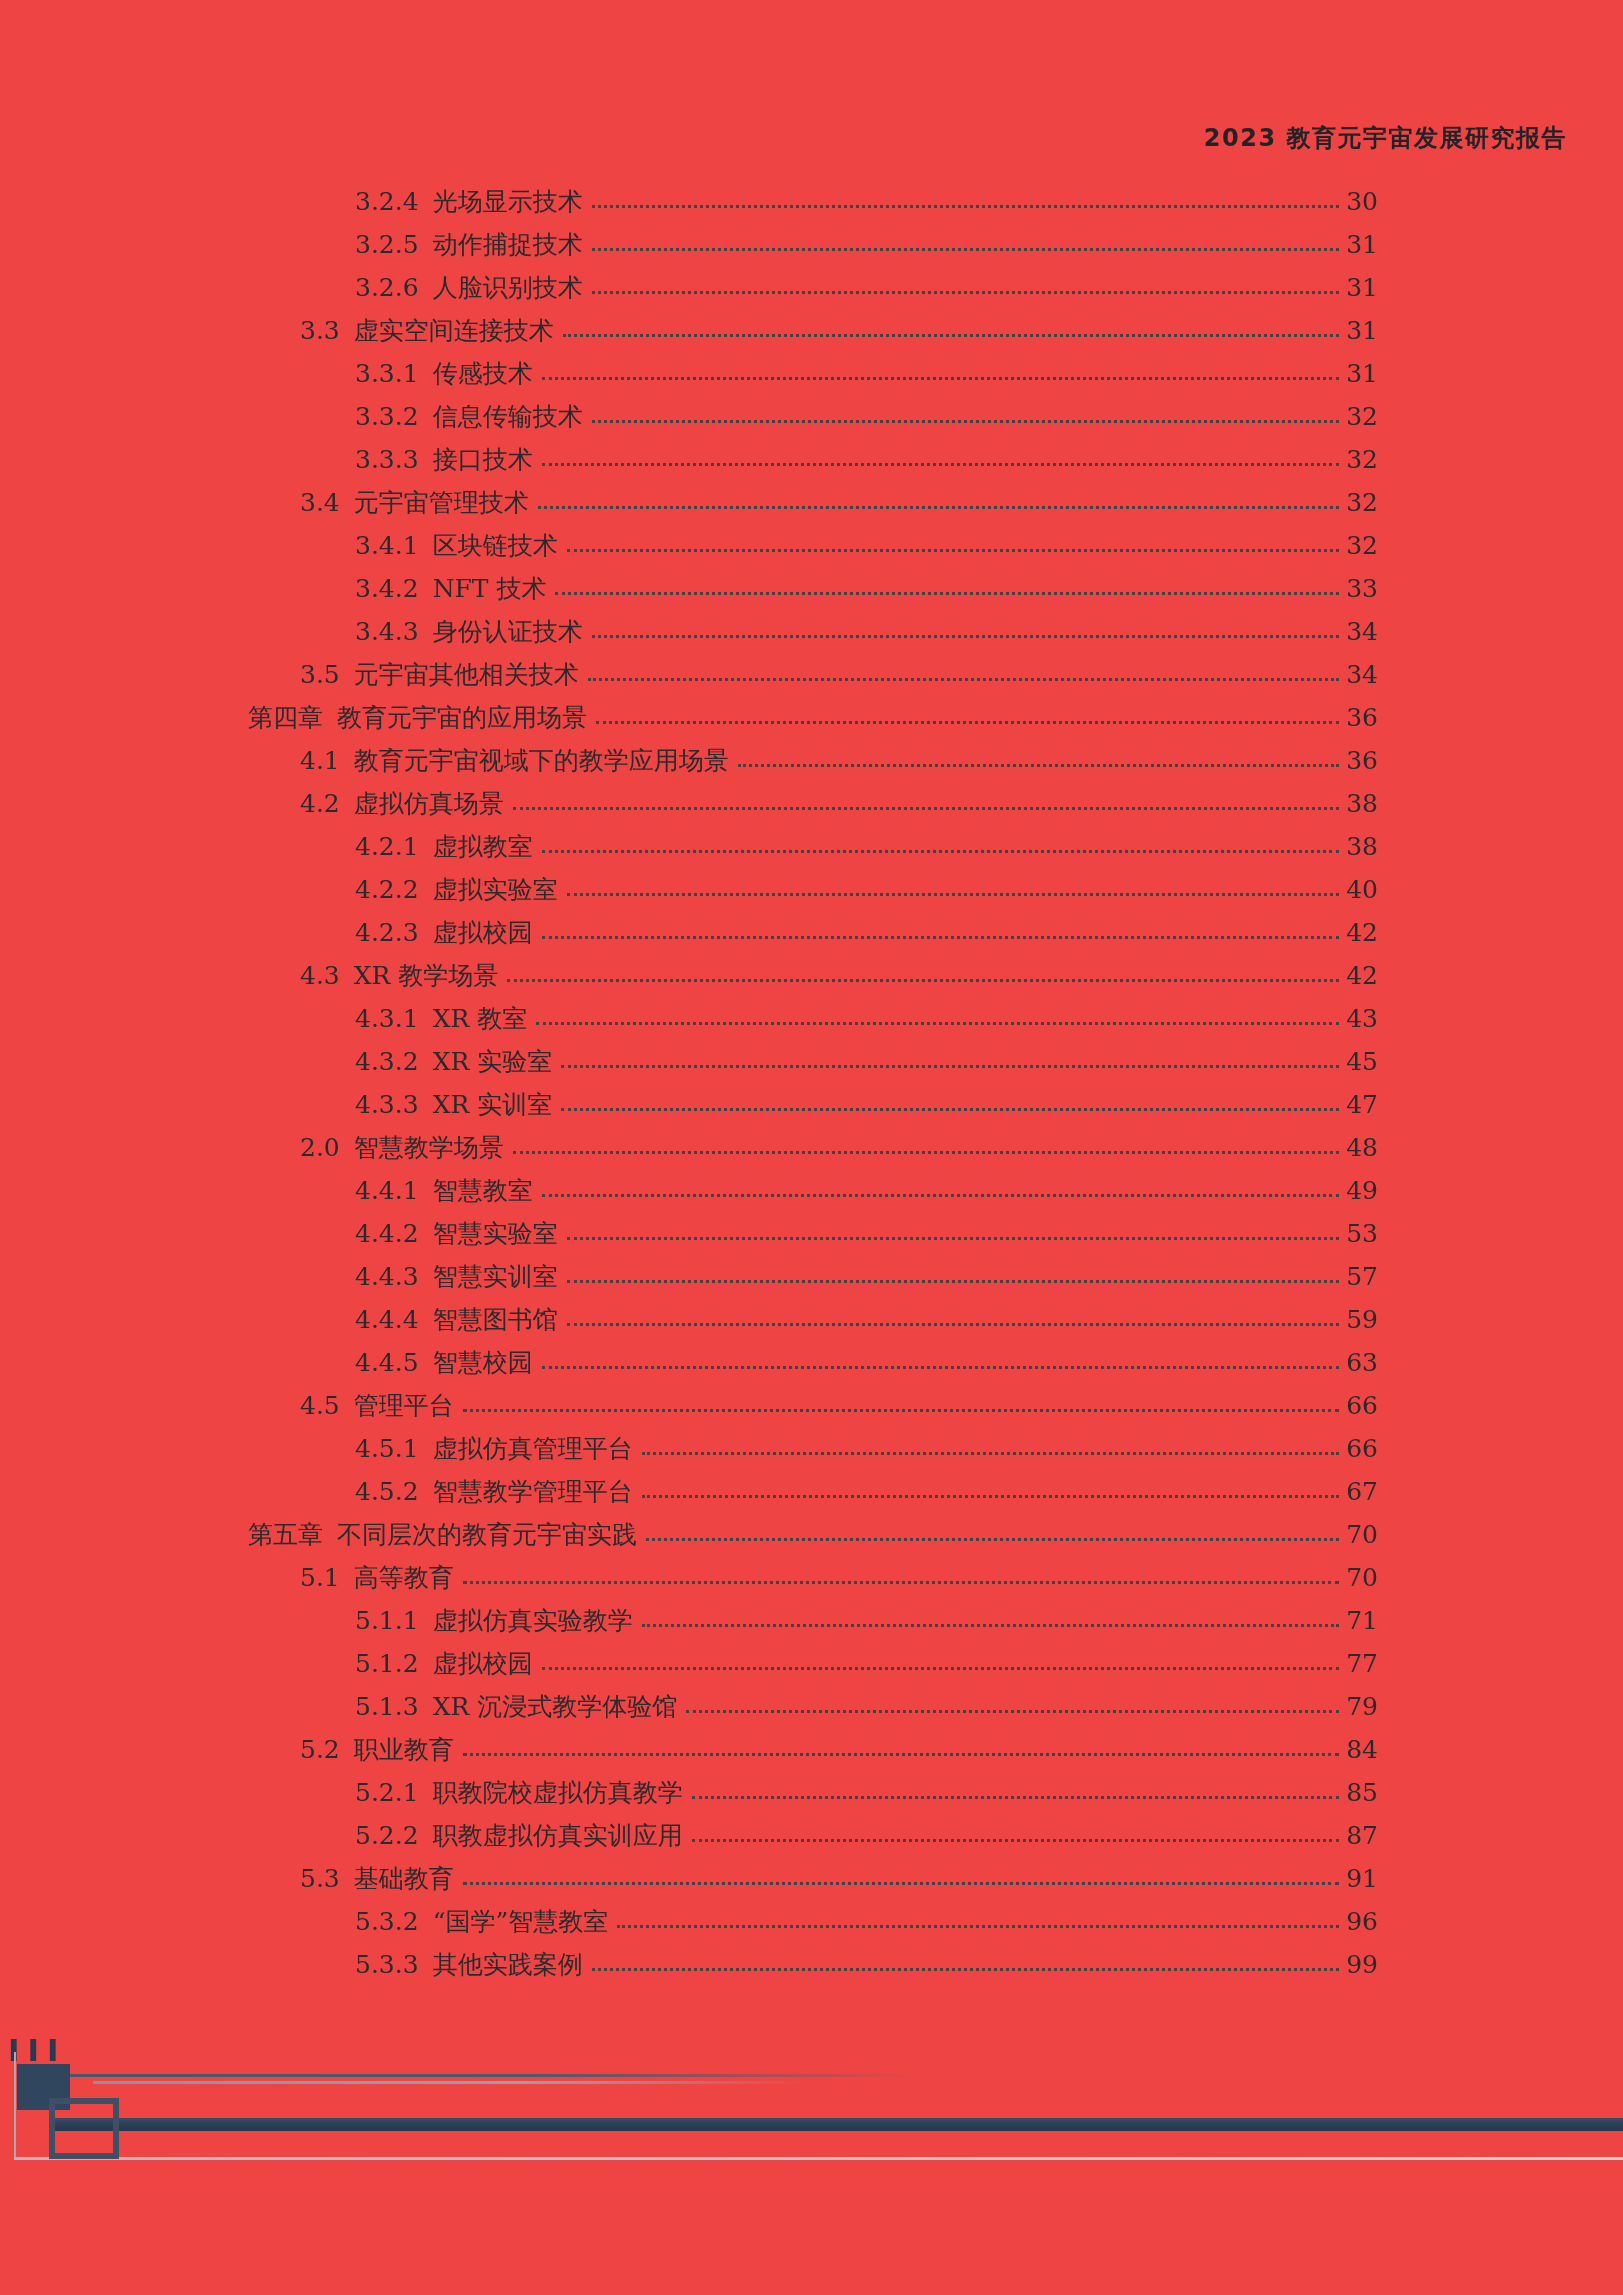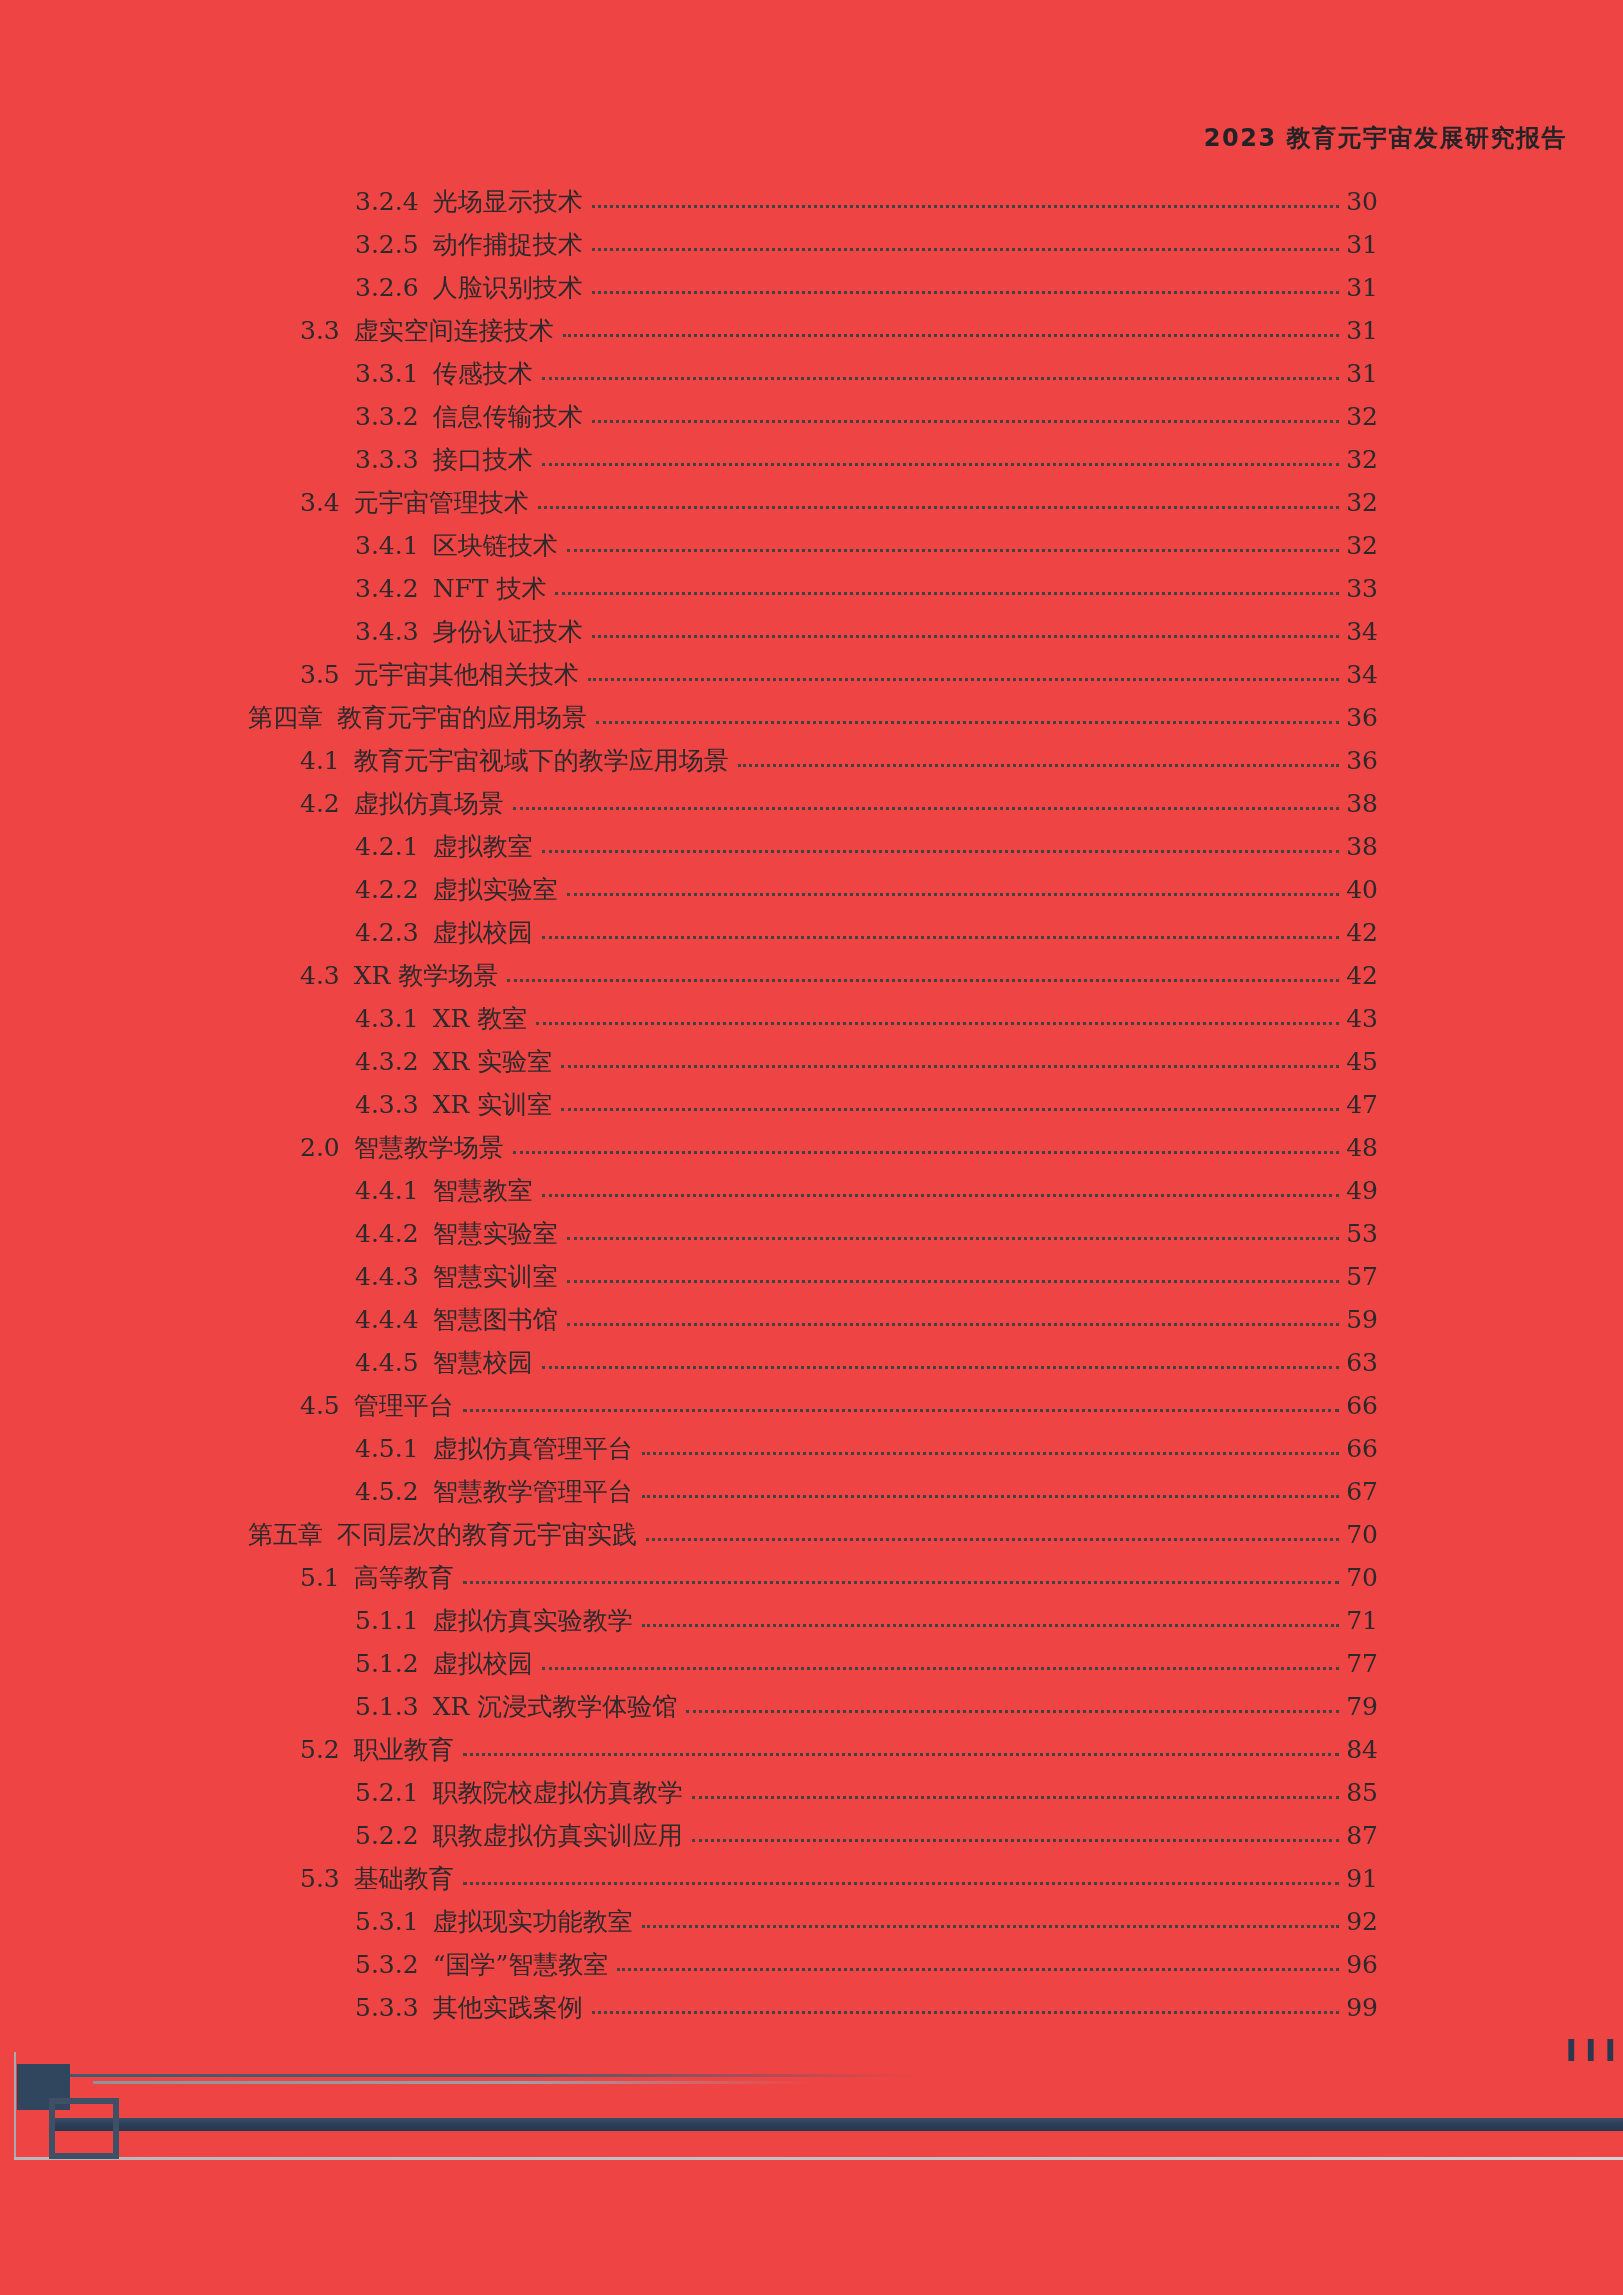--- a/index.html
+++ b/index.html
@@ -23,21 +23,21 @@
   .toc-row.lv2{padding-left:355px;}
   .toc-num{white-space:pre;}
   .toc-title{white-space:pre;margin-left:14px;}
   .toc-leader{
     flex:1 1 auto;min-width:20px;height:0;align-self:flex-end;
     border-bottom:3.5px dotted #424242;margin:0 7px 15px 9px;
   }
   .toc-page{white-space:pre;}
   
   .folio{
-    position:absolute;top:2035px;left:0;width:100%;text-align:right;
+    position:absolute;top:2035px;left:0;width:100%;text-align:left;
     font-family:"DejaVu Sans","Liberation Sans",sans-serif;font-weight:700;
     font-size:31px;letter-spacing:8px;text-indent:8px;line-height:1;
     color:#2b3950;
   }
   
   .deco *{position:absolute;}
   .deco-vline{left:13.5px;top:2052px;width:2px;height:108px;background:#a6abb2;}
   .deco-line-dark{
     left:68px;top:2074px;width:852px;height:3px;
     background:linear-gradient(to right,#46586e 0%,#4a5b70 55%,rgba(74,91,112,0) 100%);
@@ -300,26 +300,20 @@
         <span class="toc-num">5.2.2</span>
         <span class="toc-title">职教虚拟仿真实训应用</span>
         <span class="toc-leader"></span>
         <span class="toc-page">87</span>
       </div>
       <div class="toc-row lv1">
         <span class="toc-num">5.3</span>
         <span class="toc-title">基础教育</span>
         <span class="toc-leader"></span>
         <span class="toc-page">91</span>
-      </div>
-      <div class="toc-row lv2">
-        <span class="toc-num">5.3.1</span>
-        <span class="toc-title">虚拟现实功能教室</span>
-        <span class="toc-leader"></span>
-        <span class="toc-page">92</span>
       </div>
       <div class="toc-row lv2">
         <span class="toc-num">5.3.2</span>
         <span class="toc-title">“国学”智慧教室</span>
         <span class="toc-leader"></span>
         <span class="toc-page">96</span>
       </div>
       <div class="toc-row lv2">
         <span class="toc-num">5.3.3</span>
         <span class="toc-title">其他实践案例</span>

